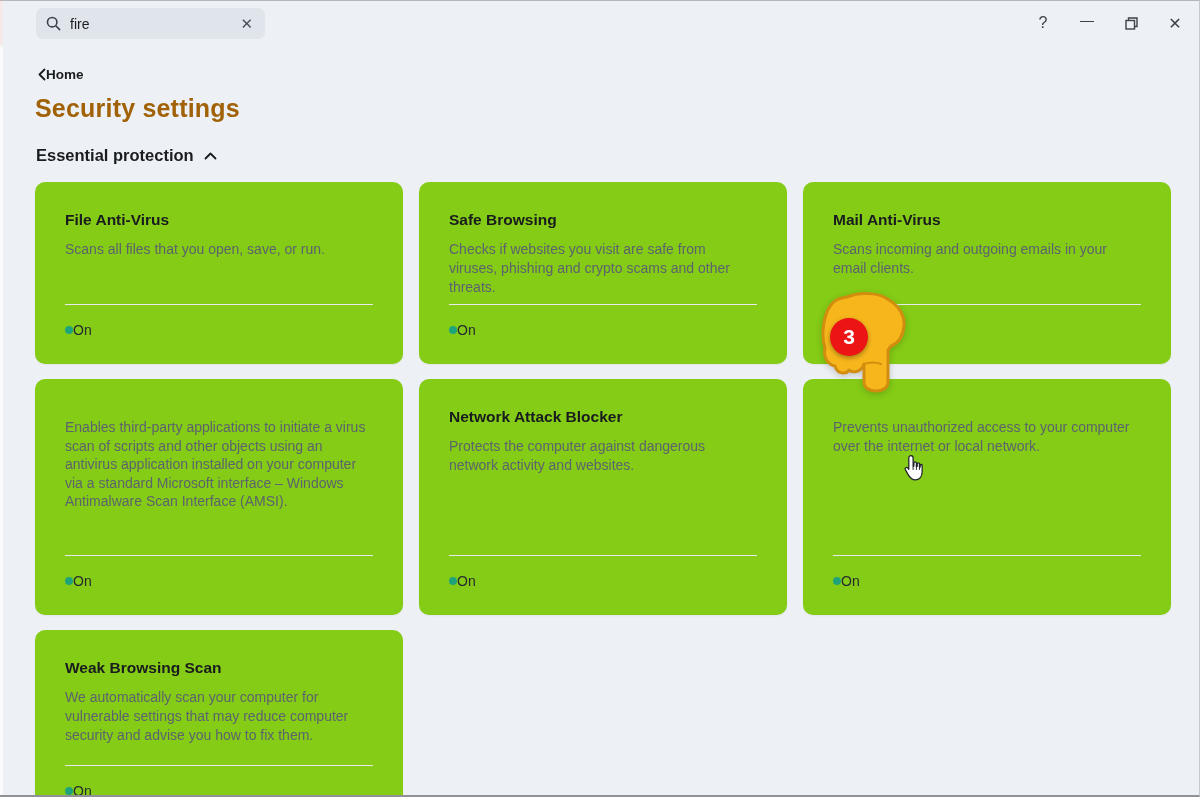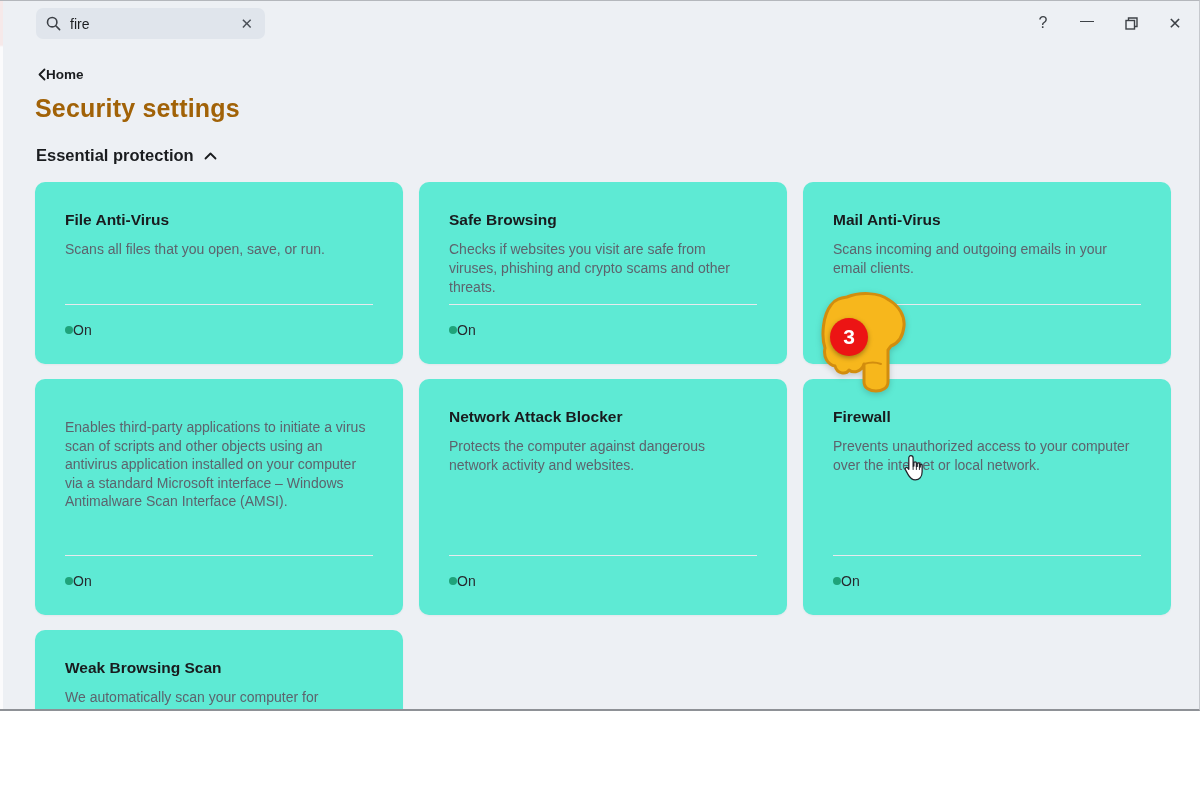--- a/index.html
+++ b/index.html
@@ -1,20 +1,20 @@
 <!DOCTYPE html>
 <html><head>
 <meta charset="utf-8">
 <style>
   * { margin:0; padding:0; box-sizing:border-box; }
   html,body { width:1200px; height:797px; overflow:hidden; }
   body { font-family:"Liberation Sans", sans-serif; }
 
   .screen {
-    position:relative; width:1200px; height:711px; overflow:hidden;
+    position:relative; width:1200px; height:797px; overflow:hidden;
     background:#edf0f4;
     border-top:1px solid #b4b7bc;
     border-right:1px solid #c6c9ce;
     border-bottom:2px solid #8e9196;
   }
   .left-sliver {
     position:absolute; left:0; top:0; width:3px; height:797px; z-index:2;
     background:linear-gradient(to bottom, #f6e9e9 0px, #f6e9e9 44px, #fbfbfc 46px, #fbfbfc 100%);
   }
 
@@ -65,21 +65,21 @@
 
   
   .cards {
     position:absolute; left:35px; top:181px; z-index:1;
     display:grid;
     grid-template-columns:repeat(3, 368px);
     grid-template-rows:182px 236px 195px;
     column-gap:16px; row-gap:15px;
   }
   .card {
-    background:#5eead4; border-radius:10px; cursor:pointer;
+    background:#84cc16; border-radius:10px; cursor:pointer;
     box-shadow:0 1px 2px rgba(40,50,70,0.05);
     display:flex; flex-direction:column;
     padding:28px 30px 26px 30px;
   }
   .card-title { font-size:15.5px; font-weight:bold; color:#191b1e; line-height:1.25; }
   .card-desc  { font-size:14px; color:#5d636d; line-height:1.33; margin-top:11px; }
   .card-spacer { flex:1 1 auto; }
   .card-divider { height:1px; background:#e8eaed; }
   .card-status {
     margin-top:17px; display:flex; align-items:center; 
@@ -199,21 +199,20 @@
       <div class="card-desc">Protects the computer against dangerous network activity and websites.</div>
       <div class="card-spacer"></div>
       <div class="card-divider"></div>
       <div class="card-status">
         <span class="status-dot"></span>
         <span>On</span>
       </div>
     </div>
 
     <div class="card">
-      <div class="card-title">Firewall</div>
       <div class="card-desc">Prevents unauthorized access to your computer over the internet or local network.</div>
       <div class="card-spacer"></div>
       <div class="card-divider"></div>
       <div class="card-status">
         <span class="status-dot"></span>
         <span>On</span>
       </div>
     </div>
 
     <div class="card">

